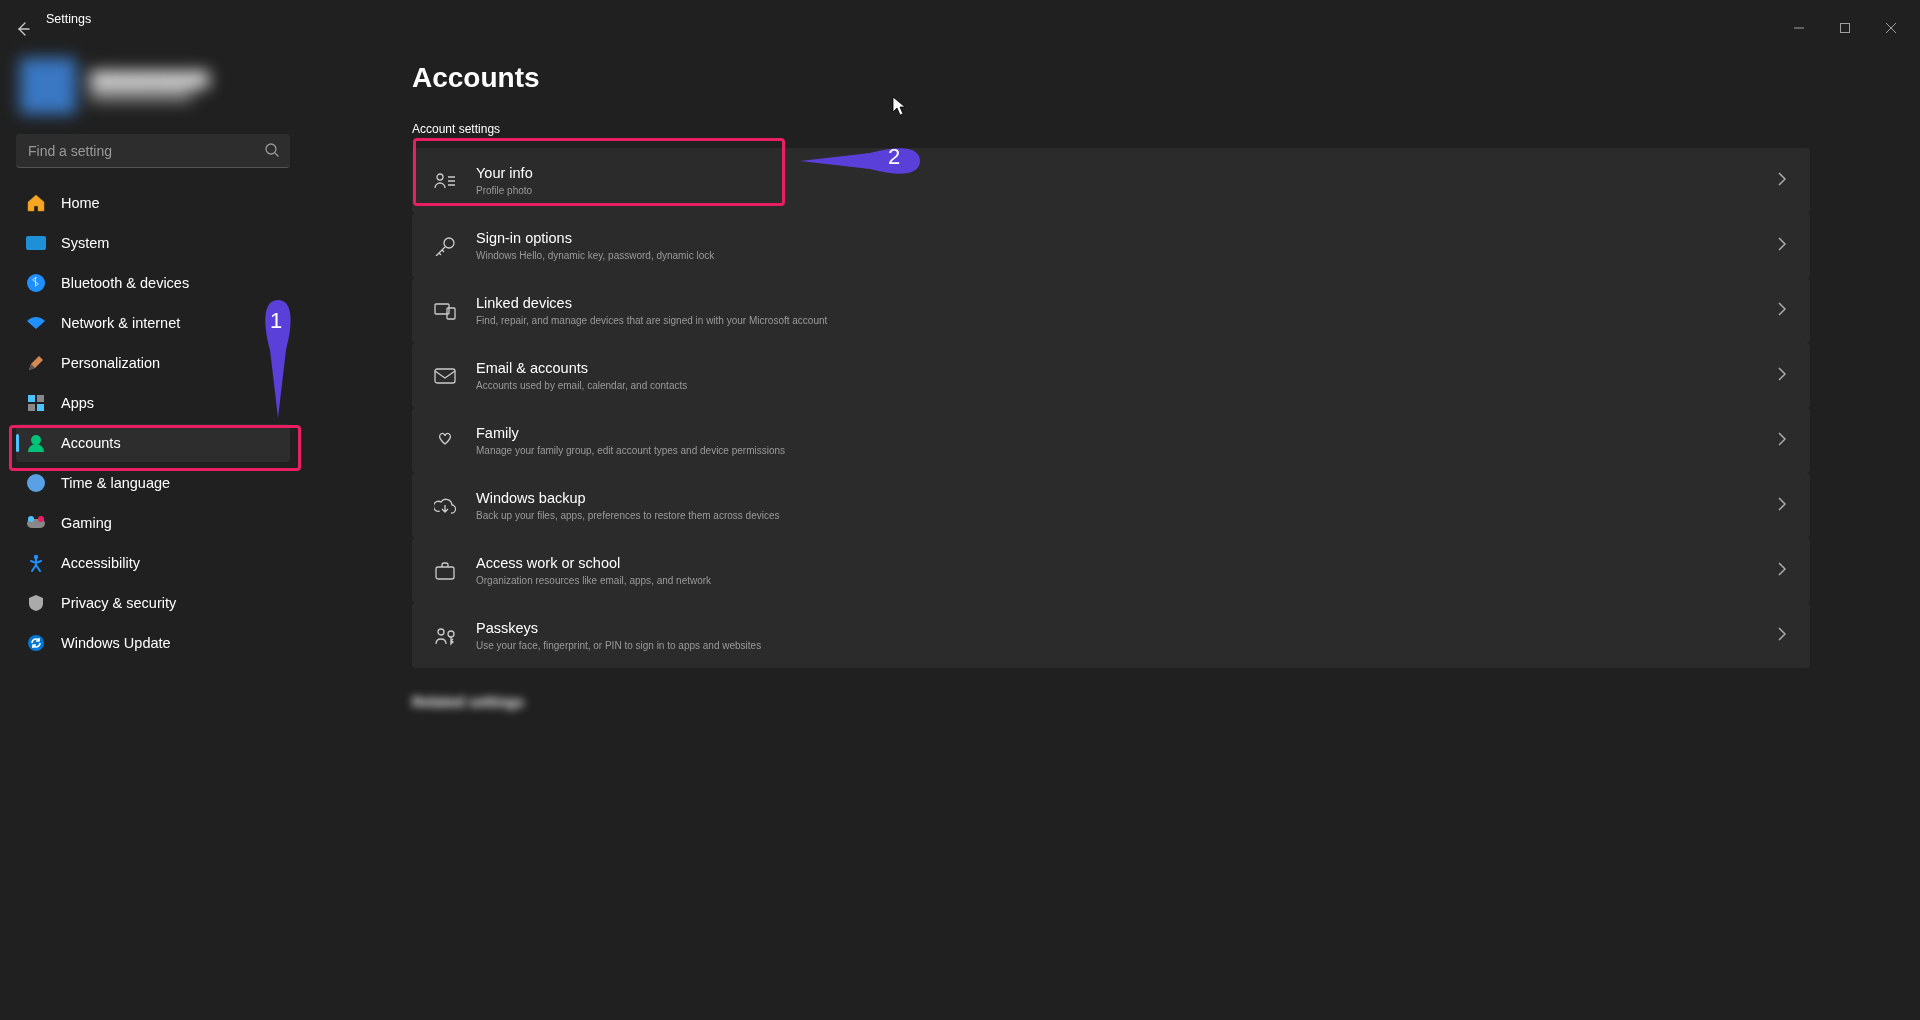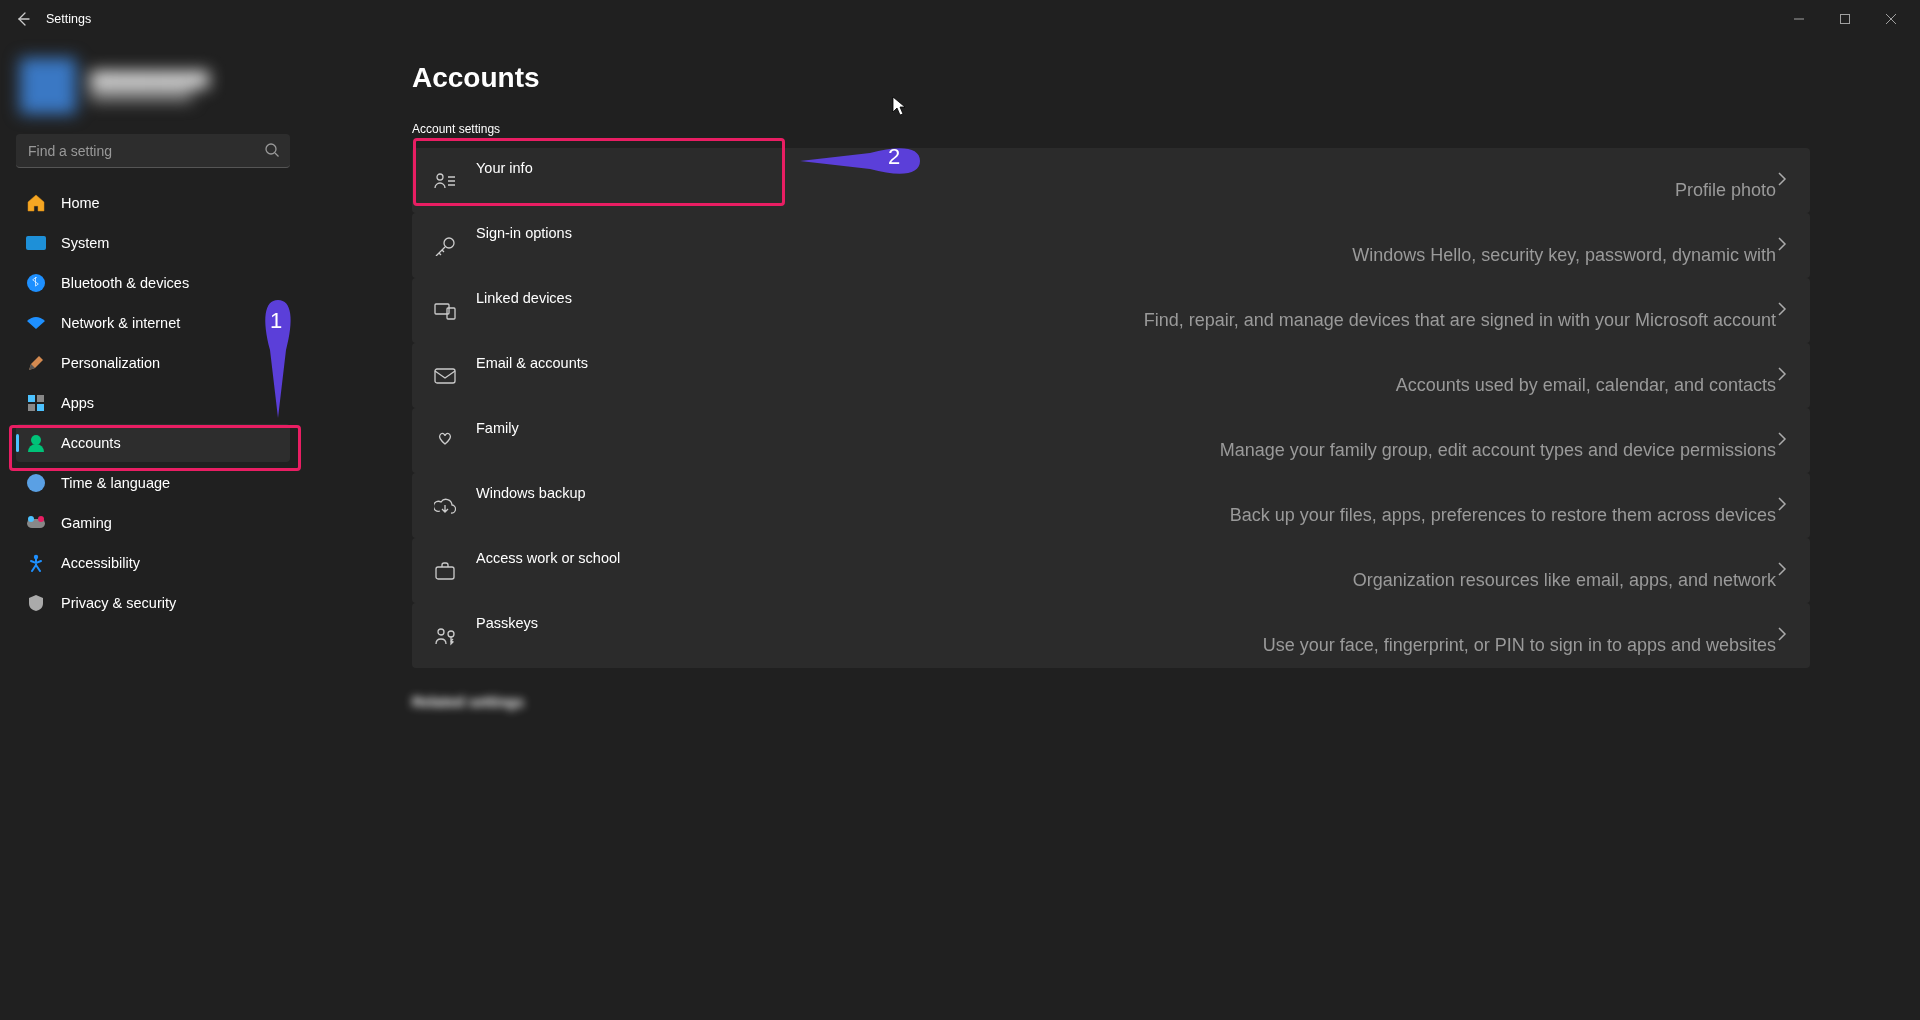--- a/index.html
+++ b/index.html
@@ -1,19 +1,19 @@
 <!DOCTYPE html>
 <html><head>
 <meta charset="utf-8">
 <style>
 * { margin:0; padding:0; box-sizing:border-box; font-family:"Segoe UI",Arial,sans-serif; }
 html,body { width:1920px; height:1020px; background:#202020; color:#fff; overflow:hidden; }
 
 
-.titlebar { height:38px; display:flex; align-items:center; padding:12px 6px; }
+.titlebar { height:38px; display:flex; padding:12px 6px; }
 .tb-back { width:34px; height:34px; display:flex; align-items:center; justify-content:center; cursor:pointer; }
 .tb-title { font-size:12.5px; color:#fff; margin-left:6px; }
 .tb-spacer { flex:1; }
 .tb-btn { width:46px; height:32px; display:flex; align-items:center; justify-content:center; cursor:pointer; }
 .tb-btn svg { stroke:#a0a0a0; }
 
 
 .app { display:flex; height:calc(1020px - 38px); }
 
 
@@ -44,21 +44,21 @@
 
 .main { flex:1; padding:24px 110px 0 106px; position:relative; overflow:hidden; }
 .page-title { font-size:28px; font-weight:600; margin-bottom:28px; }
 .section-label { font-size:12px; font-weight:400; margin-bottom:12px; }
 
 .cards { display:flex; flex-direction:column; }
 .card { background:#2b2b2b; border-radius:4px; height:65px; display:flex; align-items:center; padding:0 22px; cursor:pointer; position:relative; }
 .card .c-icon { width:22px; display:flex; align-items:center; justify-content:center; margin-right:20px; }
 .card .c-txt { flex:1; }
 .card .c-title { font-size:14.5px; color:#fff; line-height:1.35; }
-.card .c-sub { font-size:18px; color:#9a9a9a; line-height:1.35;text-align:right; }
+.card .c-sub { font-size:10px; color:#9a9a9a; line-height:1.35; }
 .card .c-chev { color:#aaa; }
 
 .section-label2 { font-size:14.5px; font-weight:600; margin-top:26px; color:#fff; filter:blur(4px); }
 
 .cursor { position:absolute; left:586px; top:58px; z-index:60; pointer-events:none; }
 .ic-sys  { width:20px; height:14px; background:#1e90d8; border-radius:2px; }
 .ic-bt   { width:18px; height:18px; border-radius:50%; background:#1e90ff; display:flex; align-items:center; justify-content:center; }
 .ic-acct-head { width:10px; height:10px; border-radius:50%; background:#00c278; }
 .ic-acct-body { width:16px; height:8px; border-radius:8px 8px 0 0; background:#00c278; margin-top:-1px; }
 .ic-time { width:18px; height:18px; border-radius:50%; background:#5aa0e4; position:relative; }
@@ -200,20 +200,30 @@
         <span class="ni-label">Accessibility</span>
       </div>
       <div class="nav-item">
         <span class="ni-icon">
             <svg width="16" height="18" viewBox="0 0 16 18">
               <path d="M8 1 1 4v5c0 5 3 7 7 8 4-1 7-3 7-8V4z" fill="#aaa"></path>
             </svg>
           </span>
         <span class="ni-label">Privacy &amp; security</span>
       </div>
+      <div class="nav-item">
+        <span class="ni-icon">
+            <svg width="18" height="18" viewBox="0 0 18 18">
+              <circle cx="9" cy="9" r="8" fill="#0078d4"></circle>
+              <path d="M5 9a4 4 0 0 1 7-2.6M13 9a4 4 0 0 1-7 2.6" stroke="#fff" stroke-width="1.6" fill="none"></path>
+              <path d="M12 4v3h-3M6 14v-3h3" stroke="#fff" stroke-width="1.6" fill="none"></path>
+            </svg>
+          </span>
+        <span class="ni-label">Windows Update</span>
+      </div>
     </div>
   </div>
 
   <div class="main">
     <div class="page-title">Accounts</div>
     <div class="section-label">Account settings</div>
 
     <div class="cards">
 
       <div class="card">
@@ -235,21 +245,21 @@
 
       <div class="card">
         <span class="c-icon">
             <svg width="22" height="20" viewBox="0 0 22 20" stroke="#ccc" fill="none" stroke-width="1.3">
               <circle cx="15" cy="7" r="5"></circle>
               <path d="M11 11 2 20m3-3 2 2m1-5 2 2"></path>
             </svg>
           </span>
         <div class="c-txt">
           <div class="c-title">Sign-in options</div>
-          <div class="c-sub">Windows Hello, security key, password, dynamic with</div>
+          <div class="c-sub">Windows Hello, dynamic key, password, dynamic lock</div>
         </div>
         <span class="c-chev"><svg width="12" height="14" viewBox="0 0 12 14">
               <path d="M3 1l6 6-6 6" stroke="#aaa" stroke-width="1.5" fill="none"></path>
             </svg></span>
       </div>
 
       <div class="card">
         <span class="c-icon">
             <svg width="22" height="18" viewBox="0 0 22 18" stroke="#ccc" fill="none" stroke-width="1.3">
               <rect x="1" y="2" width="14" height="10" rx="1"></rect>

